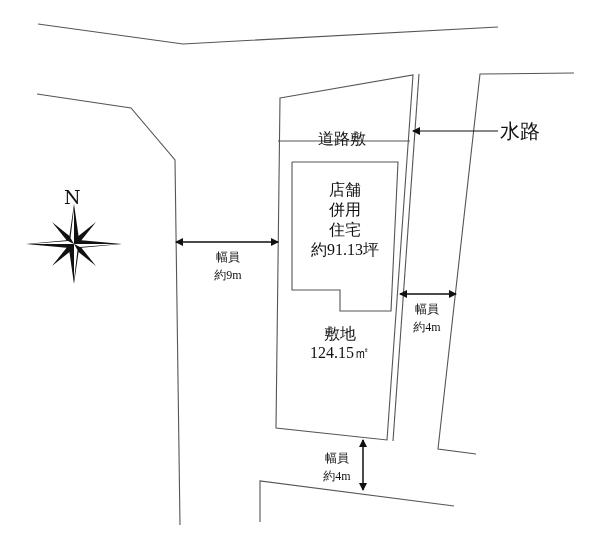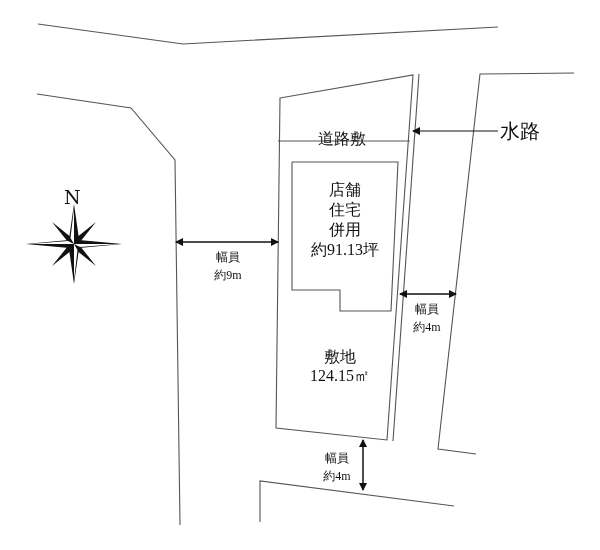--- a/index.html
+++ b/index.html
@@ -63,26 +63,26 @@
     </g>
   </g>
 </svg>
 
 <div class="north">N</div>
 
 <div class="lbl" style="left:318px;top:106px;font-size:16px;margin-top:24px;">道路敷</div>
 
 <div class="lbl" style="left:300px;top:180px;width:90px;font-size:16px;line-height:20px;">
   <span>店舗</span>
+  <span>併用</span>
   <span>住宅</span>
-  <span>併用</span>
   <span>約91.13坪</span>
 </div>
 
-<div class="lbl" style="left:290px;top:347px;width:100px;font-size:16px;line-height:19px;">
+<div class="lbl" style="left:290px;top:324px;width:100px;font-size:16px;line-height:19px;">
   <span>敷地</span>
   <span>124.15㎡</span>
 </div>
 
 <div class="lbl" style="left:500px;top:122px;font-size:20px;">水路</div>
 
 <div class="lbl" style="left:200px;top:248px;width:56px;">
   <span>幅員</span>
   <span>約9m</span>
 </div>

